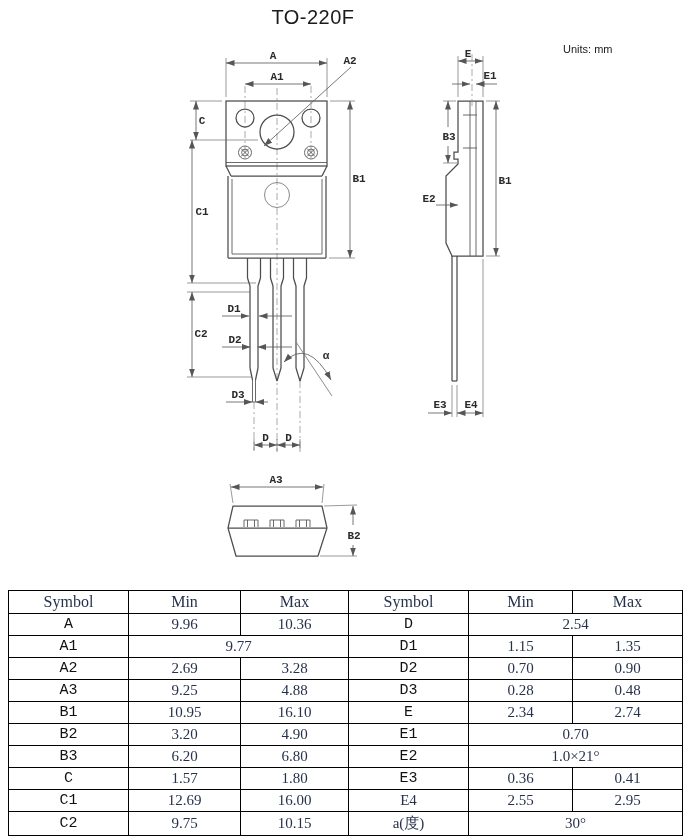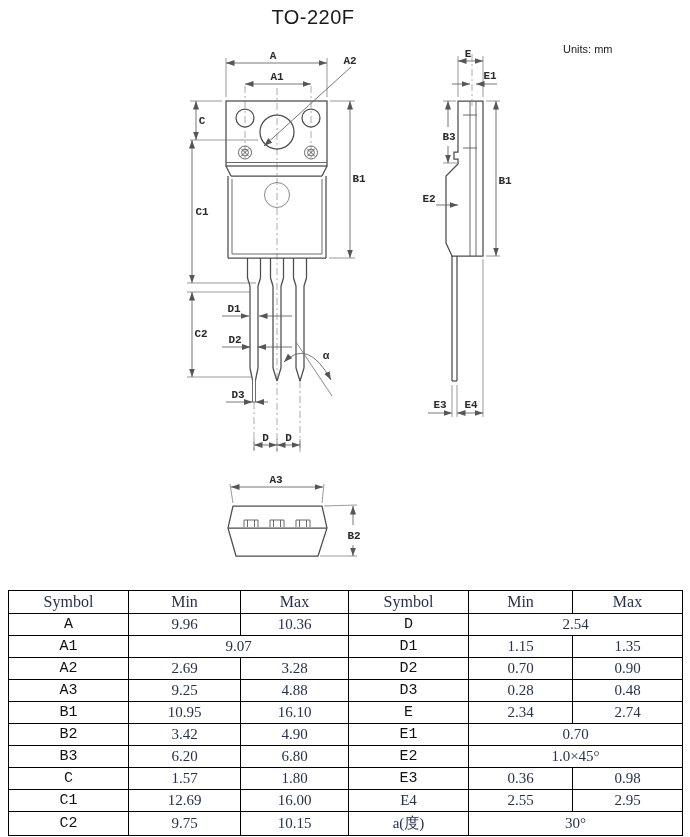--- a/index.html
+++ b/index.html
@@ -267,21 +267,21 @@
       </tr>
       <tr>
         <td class="sym">A</td>
         <td class="val">9.96</td>
         <td class="val">10.36</td>
         <td class="sym">D</td>
         <td class="val" colspan="2">2.54</td>
       </tr>
       <tr>
         <td class="sym">A1</td>
-        <td class="val" colspan="2">9.07</td>
+        <td class="val" colspan="2">9.77</td>
         <td class="sym">D1</td>
         <td class="val">1.15</td>
         <td class="val">1.35</td>
       </tr>
       <tr>
         <td class="sym">A2</td>
         <td class="val">2.69</td>
         <td class="val">3.28</td>
         <td class="sym">D2</td>
         <td class="val">0.70</td>
@@ -298,39 +298,39 @@
       <tr>
         <td class="sym">B1</td>
         <td class="val">10.95</td>
         <td class="val">16.10</td>
         <td class="sym">E</td>
         <td class="val">2.34</td>
         <td class="val">2.74</td>
       </tr>
       <tr>
         <td class="sym">B2</td>
-        <td class="val">3.42</td>
+        <td class="val">3.20</td>
         <td class="val">4.90</td>
         <td class="sym">E1</td>
         <td class="val" colspan="2">0.70</td>
       </tr>
       <tr>
         <td class="sym">B3</td>
         <td class="val">6.20</td>
         <td class="val">6.80</td>
         <td class="sym">E2</td>
-        <td class="val" colspan="2">1.0×45°</td>
+        <td class="val" colspan="2">1.0×21°</td>
       </tr>
       <tr>
         <td class="sym">C</td>
         <td class="val">1.57</td>
         <td class="val">1.80</td>
         <td class="sym">E3</td>
         <td class="val">0.36</td>
-        <td class="val">0.98</td>
+        <td class="val">0.41</td>
       </tr>
       <tr>
         <td class="sym">C1</td>
         <td class="val">12.69</td>
         <td class="val">16.00</td>
         <td class="sym plain">E4</td>
         <td class="val">2.55</td>
         <td class="val">2.95</td>
       </tr>
       <tr>

